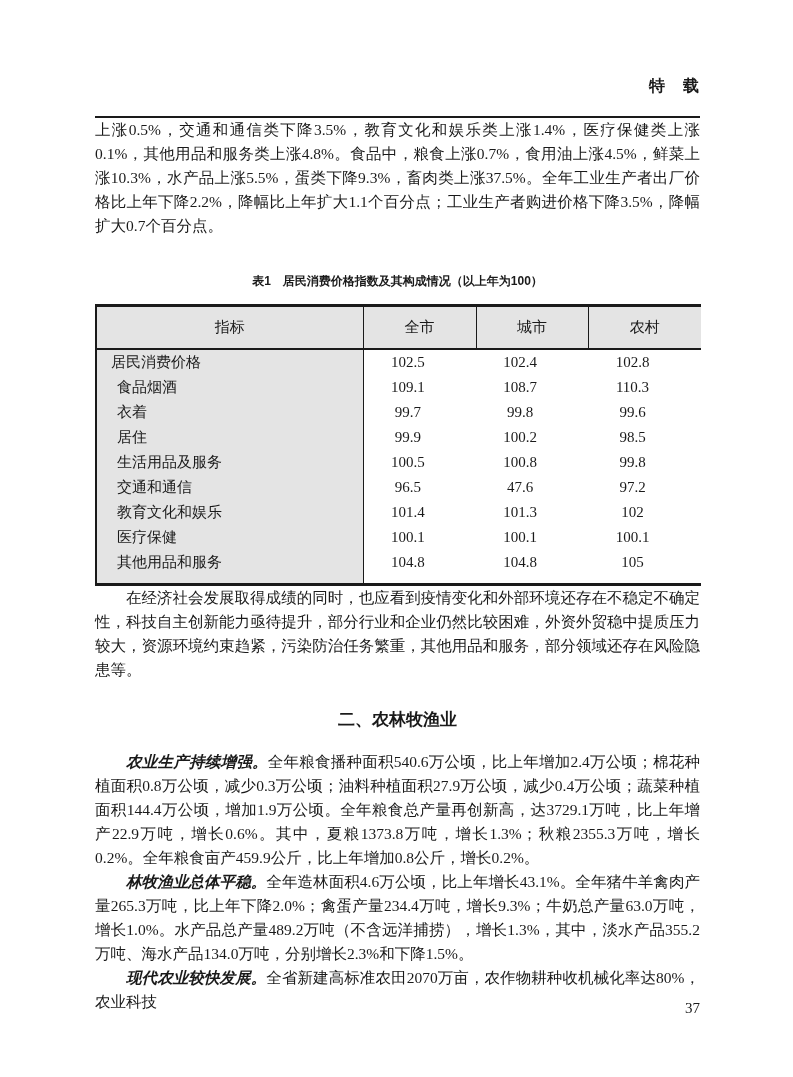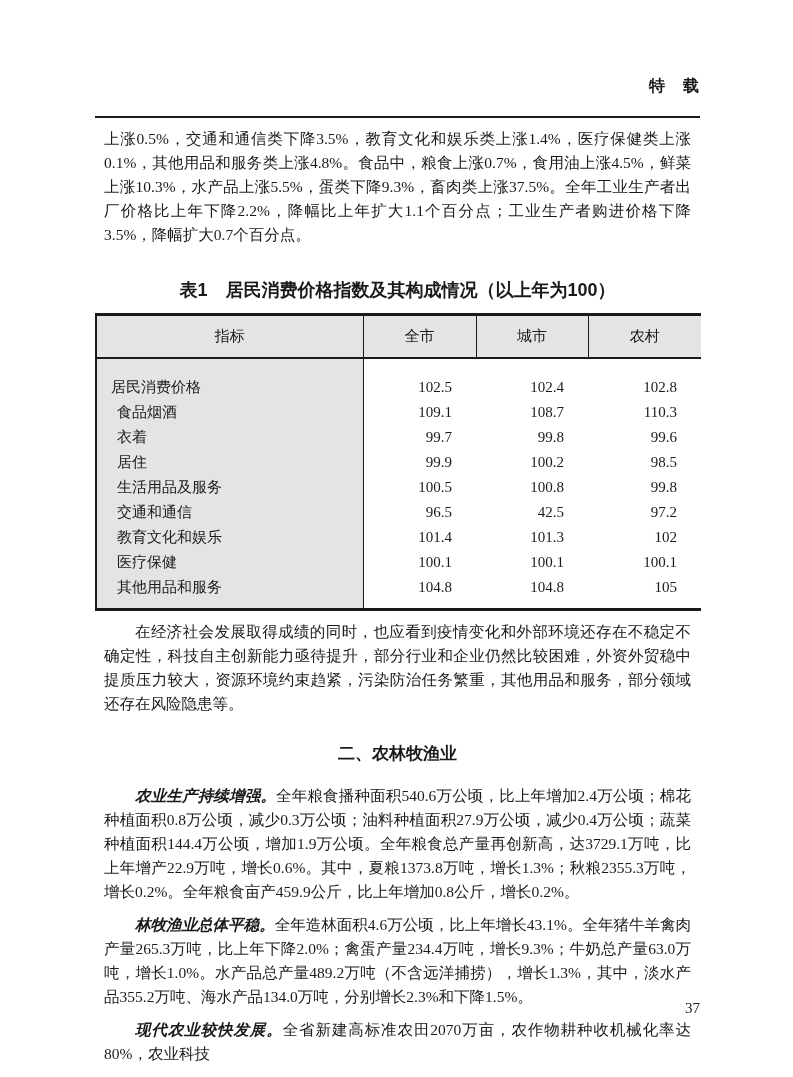--- a/index.html
+++ b/index.html
@@ -22,36 +22,36 @@
     padding-bottom: 20px;
     border-bottom: 2px solid var(--border, #1a1a1a);
     text-align: right;
     font-family: "Liberation Sans", "DejaVu Sans", sans-serif;
     font-weight: bold;
     font-size: 16px;
     line-height: 20px;
     letter-spacing: 1px;
   }
   p.body-text {
-    margin: 9px;
+    margin: 0;
     font-size: 15.5px;
     line-height: 24px;
     text-align: justify;
     text-justify: inter-ideograph;
   }
   p.indent { text-indent: 2em; }
   .p-intro { margin-top: 26px; }
   .p-analysis { margin-top: 16px; }
   .lead-in { font-style: italic; font-weight: 600; }
   .table-title {
     margin-top: 32px;
     text-align: center;
     font-family: "Liberation Sans", "DejaVu Sans", sans-serif;
     font-weight: bold;
-    font-size: 18px;
+    font-size: 12px;
     line-height: 22px;
   }
   table.cpi {
     margin-top: 12px;
     width: 605px;
     border-collapse: collapse;
     table-layout: fixed;
     border-top: 3px solid var(--border, #1a1a1a);
     border-bottom: 3px solid var(--border, #1a1a1a);
     border-left: 2px solid var(--border, #1a1a1a);
@@ -70,22 +70,22 @@
   table.cpi thead th:nth-child(4) { border-left: 1.5px solid var(--border, #1a1a1a); }
   table.cpi td { height: 25px; vertical-align: middle; padding: 0; }
   table.cpi td.row-label {
     background: var(--header-bg, #e4e4e4);
     border-right: 1.5px solid var(--border, #1a1a1a);
     padding-left: 14px;
     text-align: left;
   }
   table.cpi thead th:first-child { border-right: 1.5px solid var(--border, #1a1a1a); }
   table.cpi td.row-label.indent { padding-left: 20px; }
-  table.cpi td.num { text-align: right; padding-right: 24px; }
-  table.cpi tbody tr:first-child td { padding-top: 16px; }
+  table.cpi td.num { text-align: center; padding-right: 24px; }
+  table.cpi tbody tr:first-child td { padding-top: 0; }
   table.cpi tbody tr:last-child td { padding-bottom: 8px; }
   .section-heading {
     margin: 26px 0 18px 0;
     text-align: center;
     font-family: "Liberation Sans", "DejaVu Sans", sans-serif;
     font-weight: bold;
     font-size: 17px;
     line-height: 24px;
   }
   .page-number {
@@ -150,21 +150,21 @@
           </tr>
           <tr>
             <td class="row-label indent">生活用品及服务</td>
             <td class="num">100.5</td>
             <td class="num">100.8</td>
             <td class="num">99.8</td>
           </tr>
           <tr>
             <td class="row-label indent">交通和通信</td>
             <td class="num">96.5</td>
-            <td class="num">42.5</td>
+            <td class="num">47.6</td>
             <td class="num">97.2</td>
           </tr>
           <tr>
             <td class="row-label indent">教育文化和娱乐</td>
             <td class="num">101.4</td>
             <td class="num">101.3</td>
             <td class="num">102</td>
           </tr>
           <tr>
             <td class="row-label indent">医疗保健</td>

